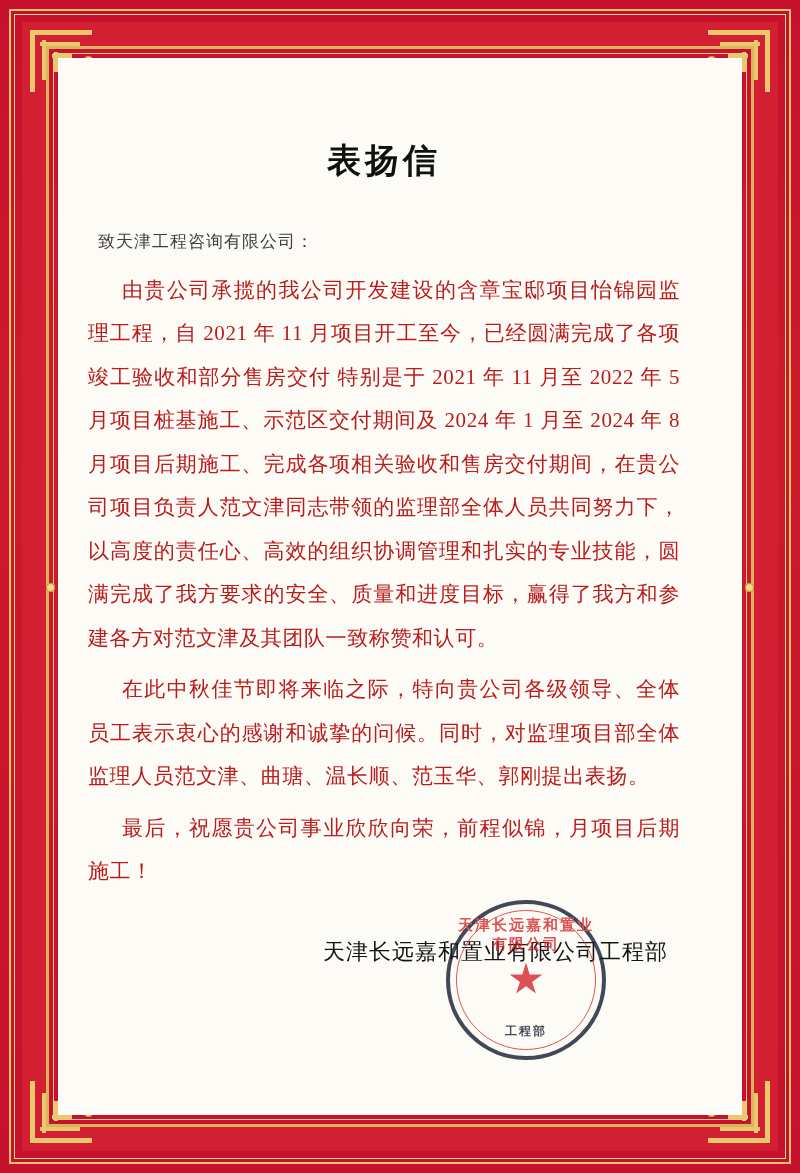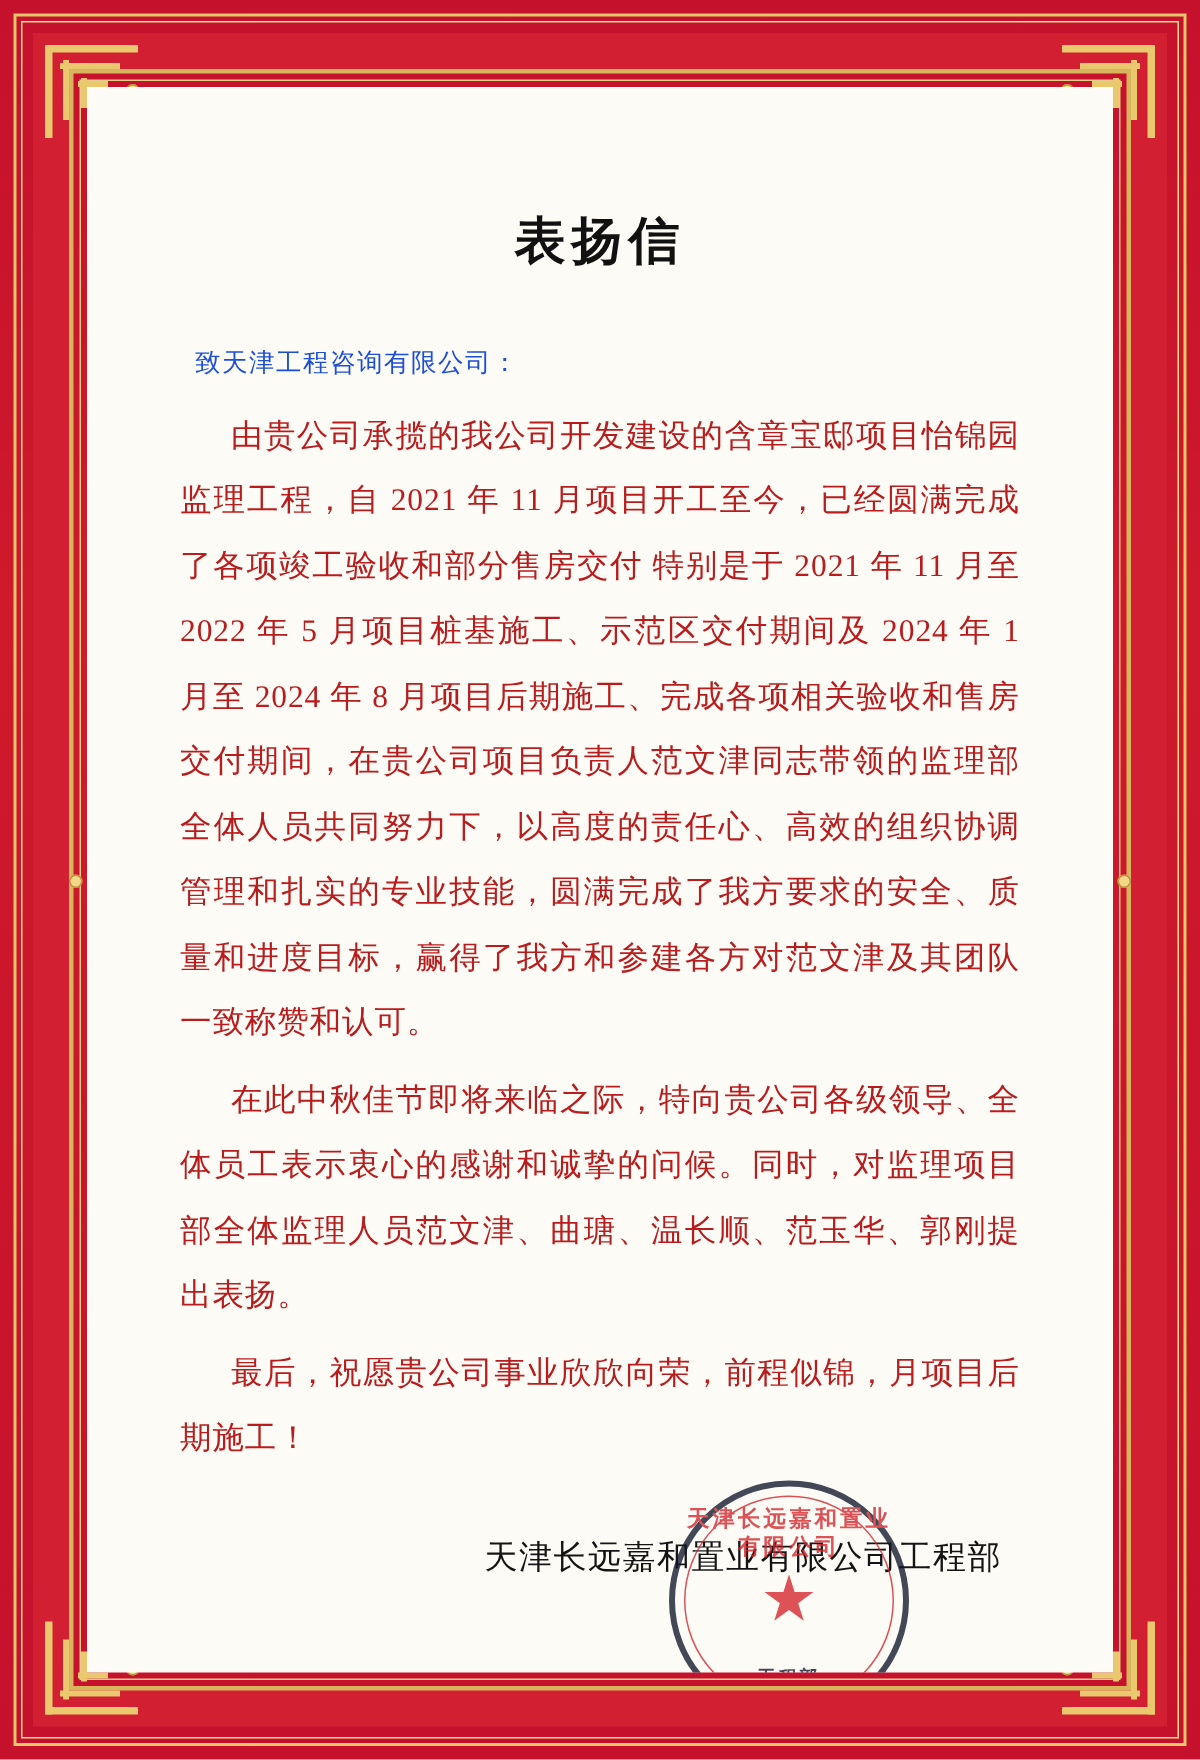--- a/index.html
+++ b/index.html
@@ -97,39 +97,39 @@
 
   
   .page {
     position: absolute;
     left: 58px;
     top: 58px;
     right: 58px;
     bottom: 58px;
     background: #fdfbf6;
     box-sizing: border-box;
-    padding: 54px 62px 40px 62px;
+    padding: 54px 62px 40px 30px;
     overflow: hidden;
   }
 
   .doc-title {
     text-align: center;
     font-family: "DejaVu Serif", "Liberation Serif", serif;
     font-size: 34px;
     font-weight: 700;
     color: #111111;
     letter-spacing: 4px;
     margin-top: 26px;
     margin-bottom: 46px;
   }
 
   .salutation {
     font-family: "DejaVu Serif", "Liberation Serif", serif;
     font-size: 17px;
-    color: #1d4ed8;
+    color: #404040;
     margin: 0 0 16px 10px;
     letter-spacing: 1px;
   }
 
   .para {
     font-family: Liberation Serif, serif;
     font-size: 21px;
     color: #b91c1c;
     line-height: 2.07;
     text-align: justify;

